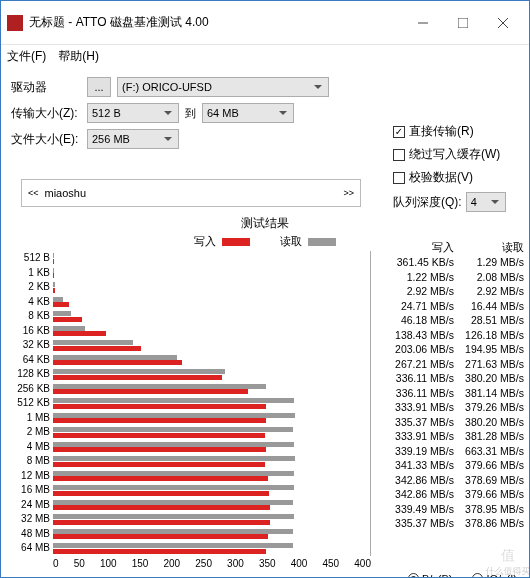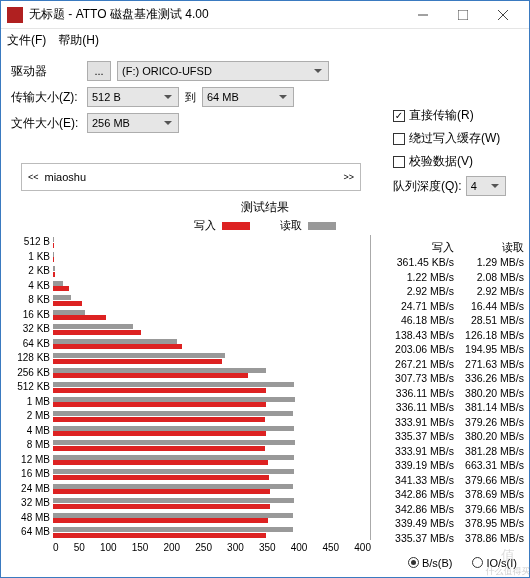--- a/index.html
+++ b/index.html
@@ -1,17 +1,17 @@
 <!DOCTYPE html>
 <html><head>
 <meta charset="utf-8">
 <style>
 * { margin: 0; padding: 0; box-sizing: border-box; font-family: "Segoe UI", "Microsoft YaHei", sans-serif; }
 body { width: 530px; height: 578px; background: #fff; font-size: 11px; color: #000; overflow: hidden; border: 1px solid #3a7ac0; }
-.titlebar { height: 28px; background: #fff; display: flex; align-items: center; padding: 0 6px; border-bottom: 1px solid #e5e5e5; }
+.titlebar { height: 44px; background: #fff; display: flex; align-items: center; padding: 0 6px; border-bottom: 1px solid #e5e5e5; }
 .titlebar .icon { width: 16px; height: 16px; background: #b02020; margin-right: 6px; }
 .titlebar .title { flex: 1; font-size: 12px; }
 .winbtns { display: flex; }
 .winbtn { width: 40px; height: 24px; display: flex; align-items: center; justify-content: center; font-size: 12px; color: #555; cursor: pointer; }
 .winbtn svg { width: 10px; height: 10px; stroke: #444; stroke-width: 1; fill: none; }
 .menubar { height: 22px; display: flex; align-items: center; padding: 0 6px; gap: 12px; font-size: 12px; }
 .controls { padding: 10px; }
 .row { display: flex; align-items: center; margin-bottom: 6px; gap: 6px; }
 .label { width: 70px; font-size: 12px; }
 .smbtn { width: 24px; height: 20px; background: #e1e1e1; border: 1px solid #adadad; text-align: center; line-height: 18px; cursor: pointer; }
@@ -350,24 +350,20 @@
       </div>
       <div class="drow">
         <span>203.06 MB/s</span>
         <span>194.95 MB/s</span>
       </div>
       <div class="drow">
         <span>267.21 MB/s</span>
         <span>271.63 MB/s</span>
       </div>
       <div class="drow">
-        <span>307.73 MB/s</span>
-        <span>336.26 MB/s</span>
-      </div>
-      <div class="drow">
         <span>336.11 MB/s</span>
         <span>380.20 MB/s</span>
       </div>
       <div class="drow">
         <span>336.11 MB/s</span>
         <span>381.14 MB/s</span>
       </div>
       <div class="drow">
         <span>333.91 MB/s</span>
         <span>379.26 MB/s</span>

